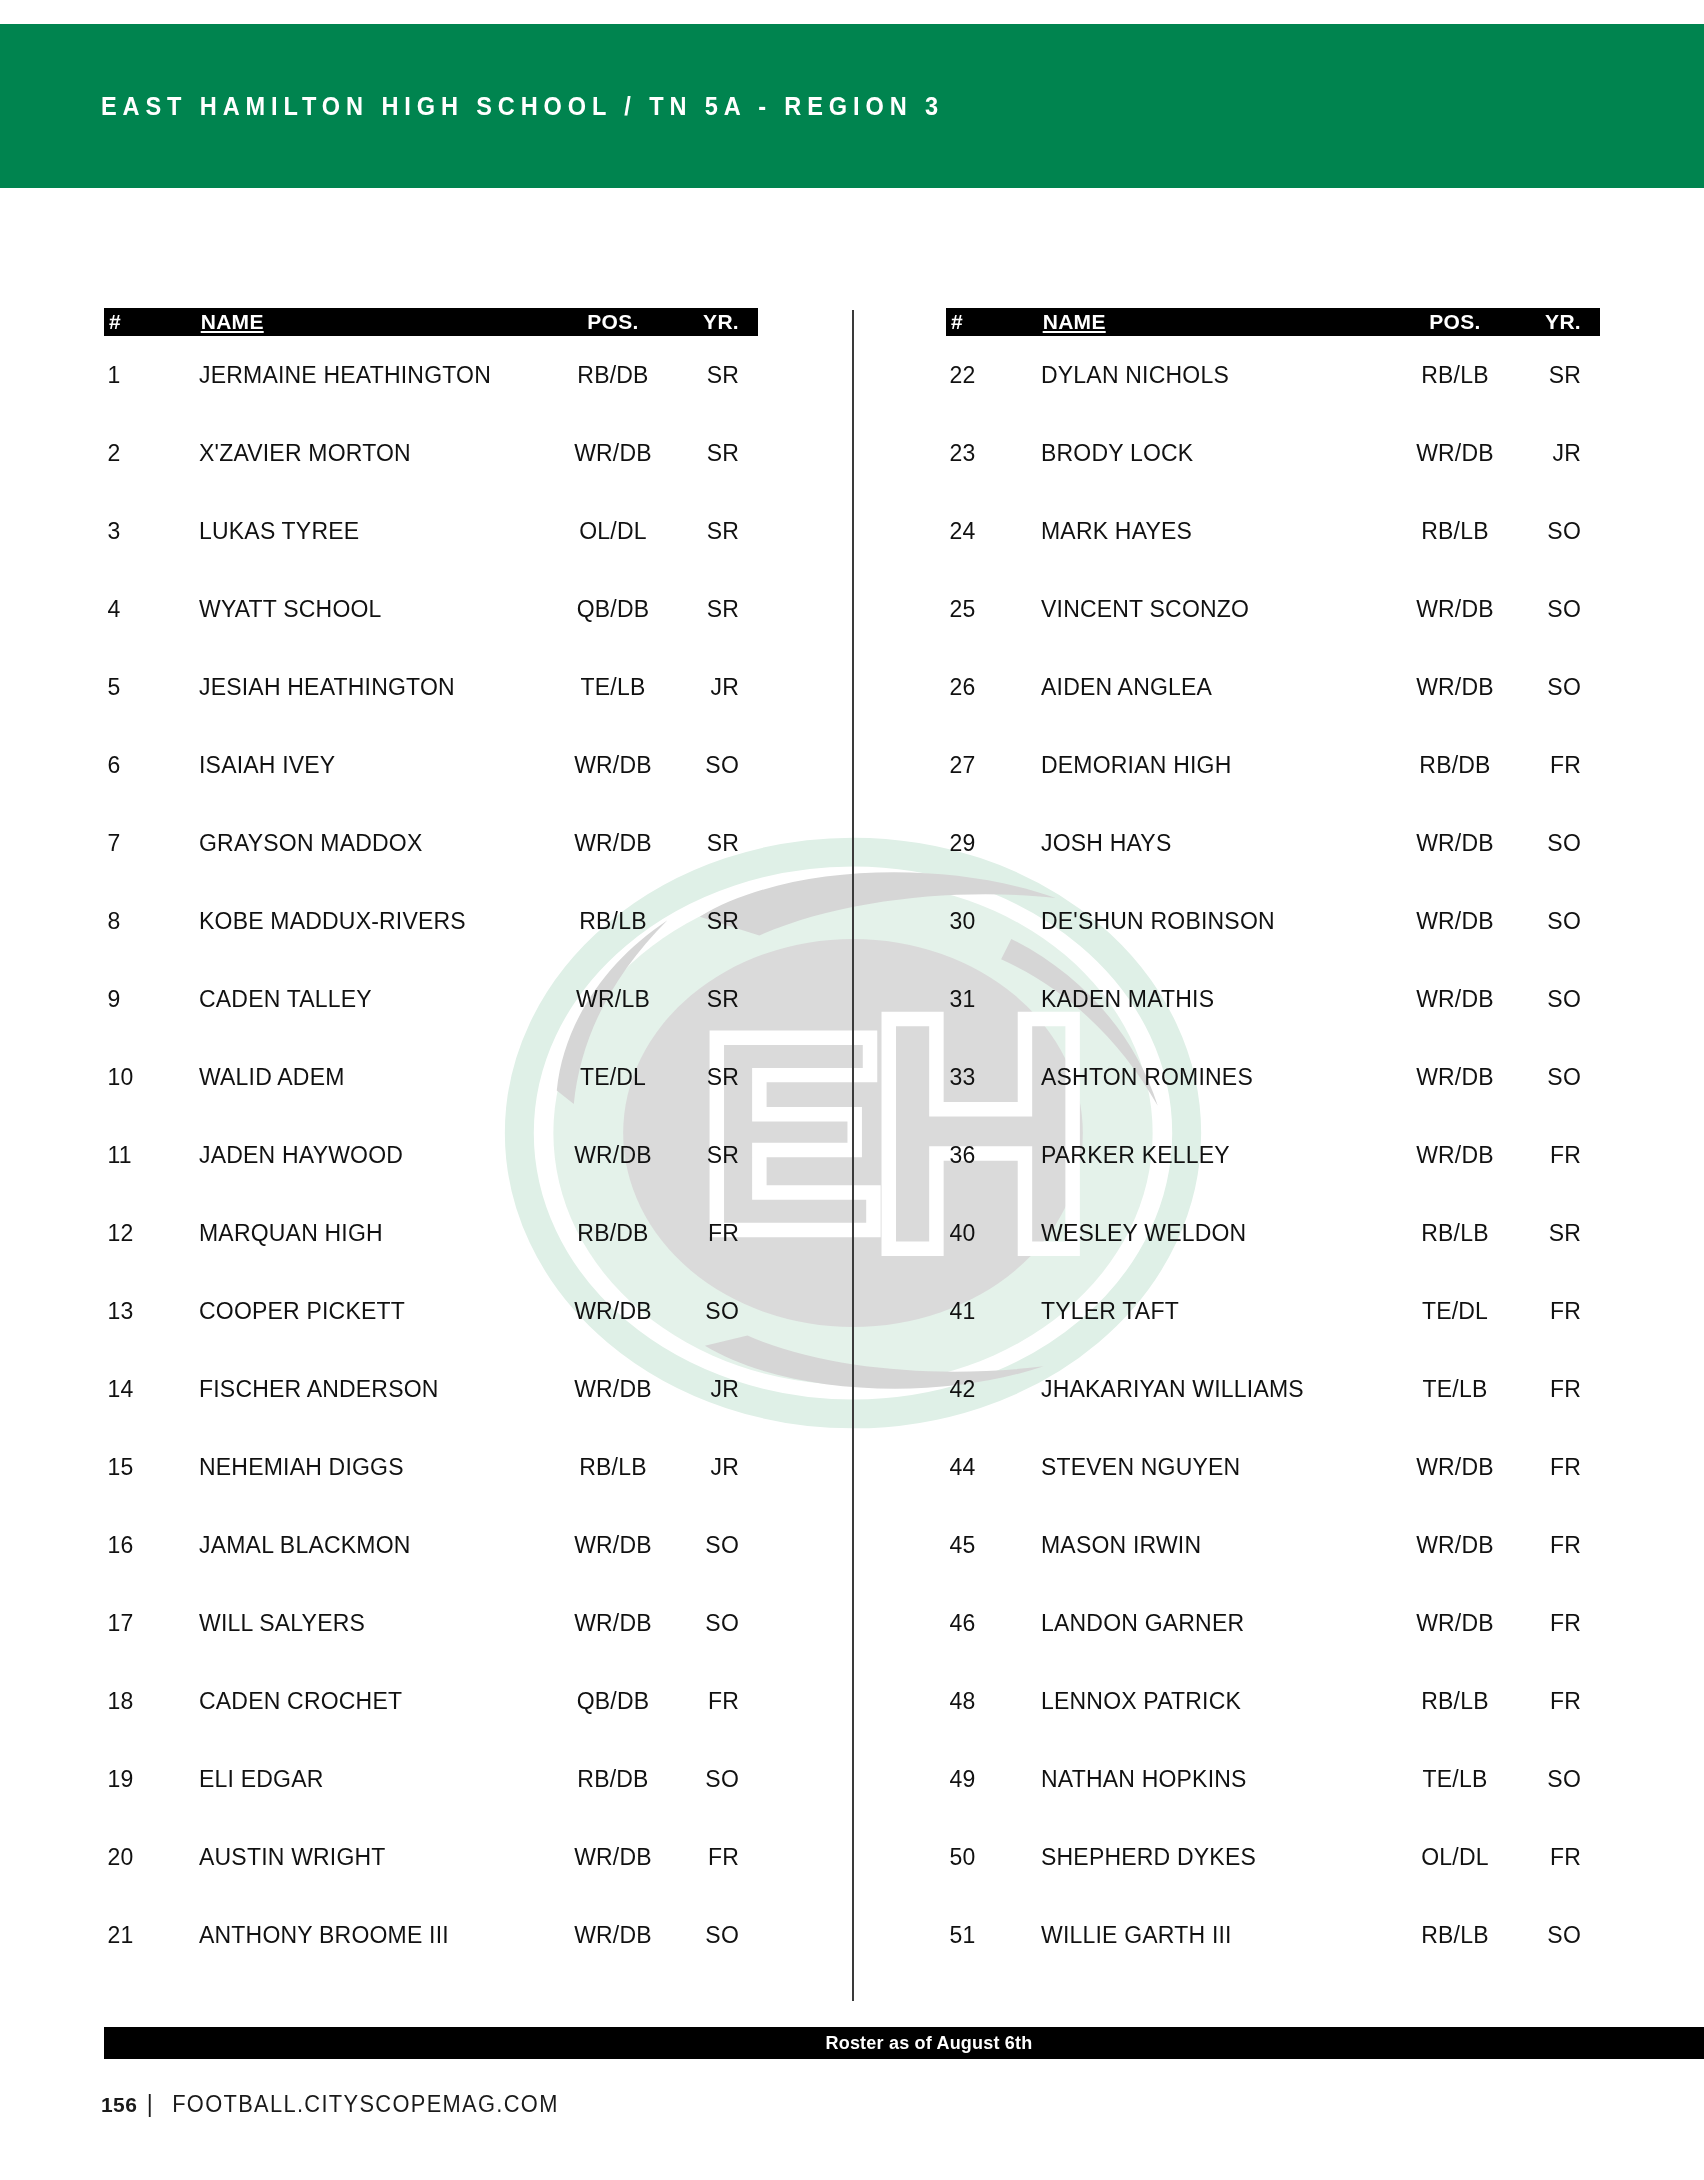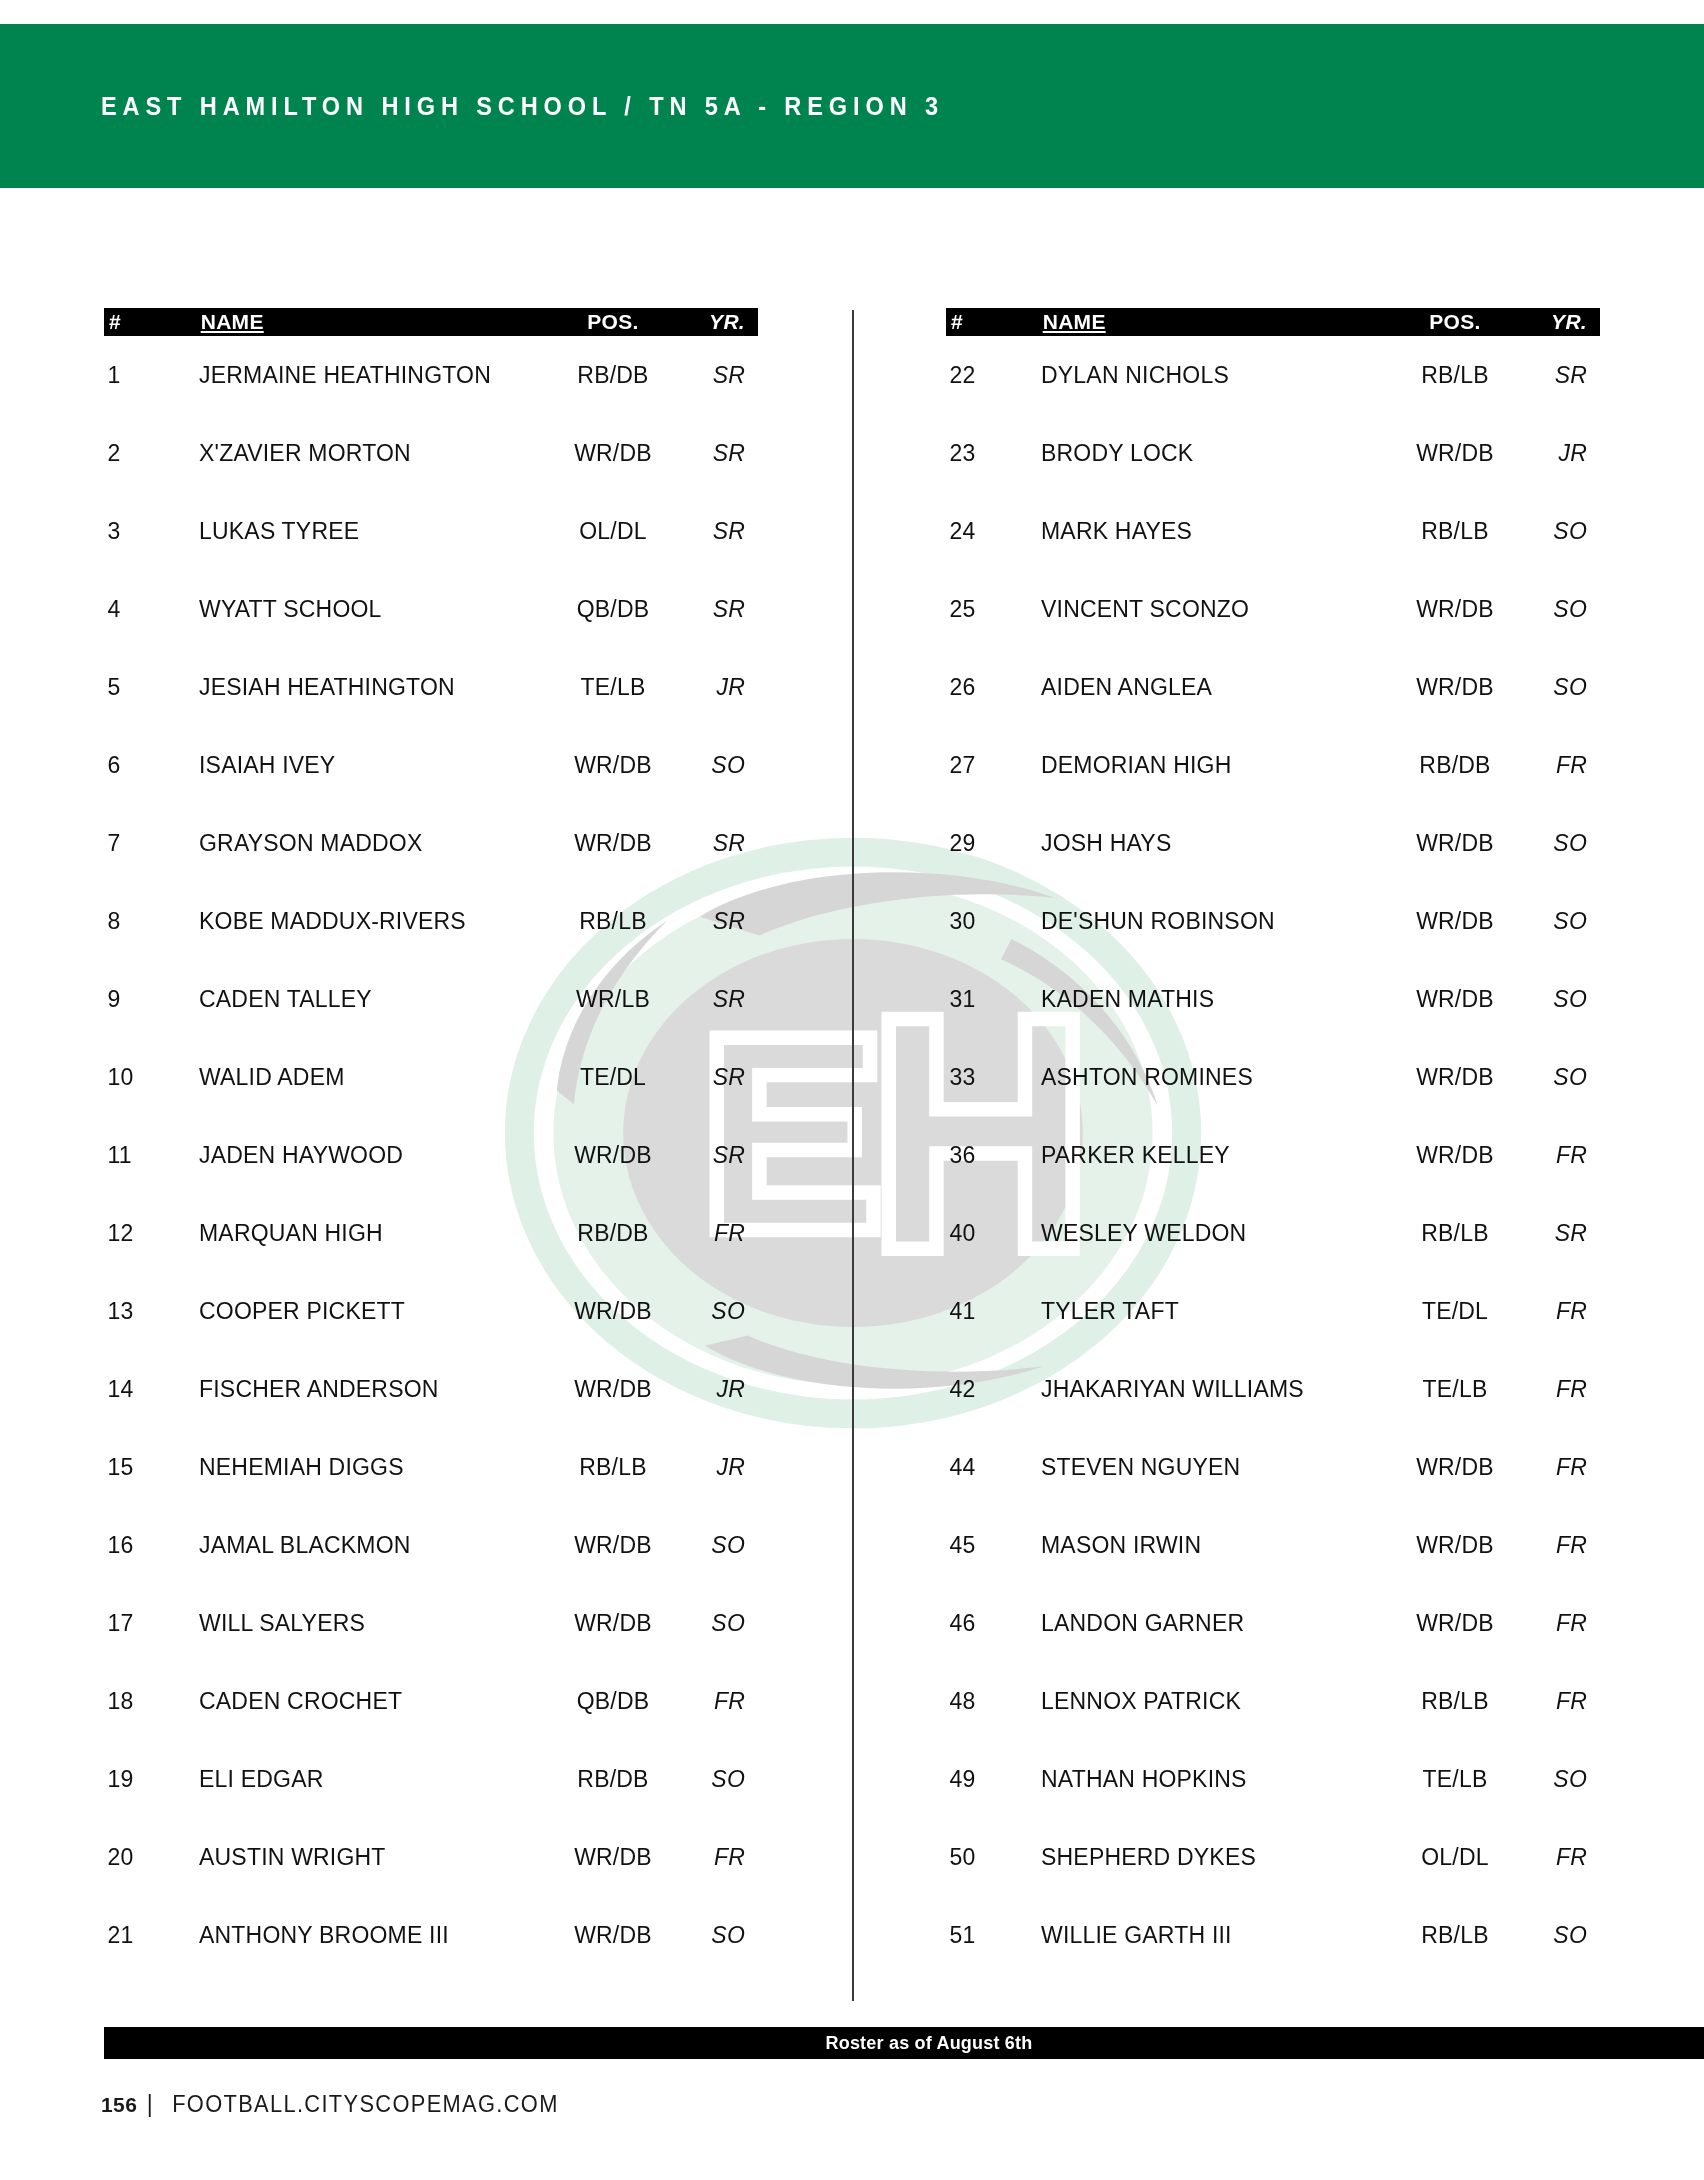--- a/index.html
+++ b/index.html
@@ -103,21 +103,21 @@
     font-weight: 400;
     color: #111111;
     letter-spacing: 0.2px;
     font-family: "Liberation Sans Narrow", "Liberation Sans", sans-serif;
   }
 
   
   .c-num  { width: 95px; text-align: left;  padding-left: 3.4px; }
   .c-name { width: 356px; text-align: left;  }
   .c-pos  { width: 116px; text-align: center; }
-  .c-yr   { width: 87px; text-align: right; padding-right: 13px; font-style: italic; }
+  .c-yr   { width: 87px; text-align: right; padding-right: 19px; }
 
   .thead .c-num  { padding-left: 5.1px; }
   .thead .c-name { padding-left: 1.7px; text-decoration: underline; }
 
   
   .row:first-of-type { height: 104px; align-items: flex-end; padding-bottom: 19px; }
 
   
   .divider {
     position: absolute;

